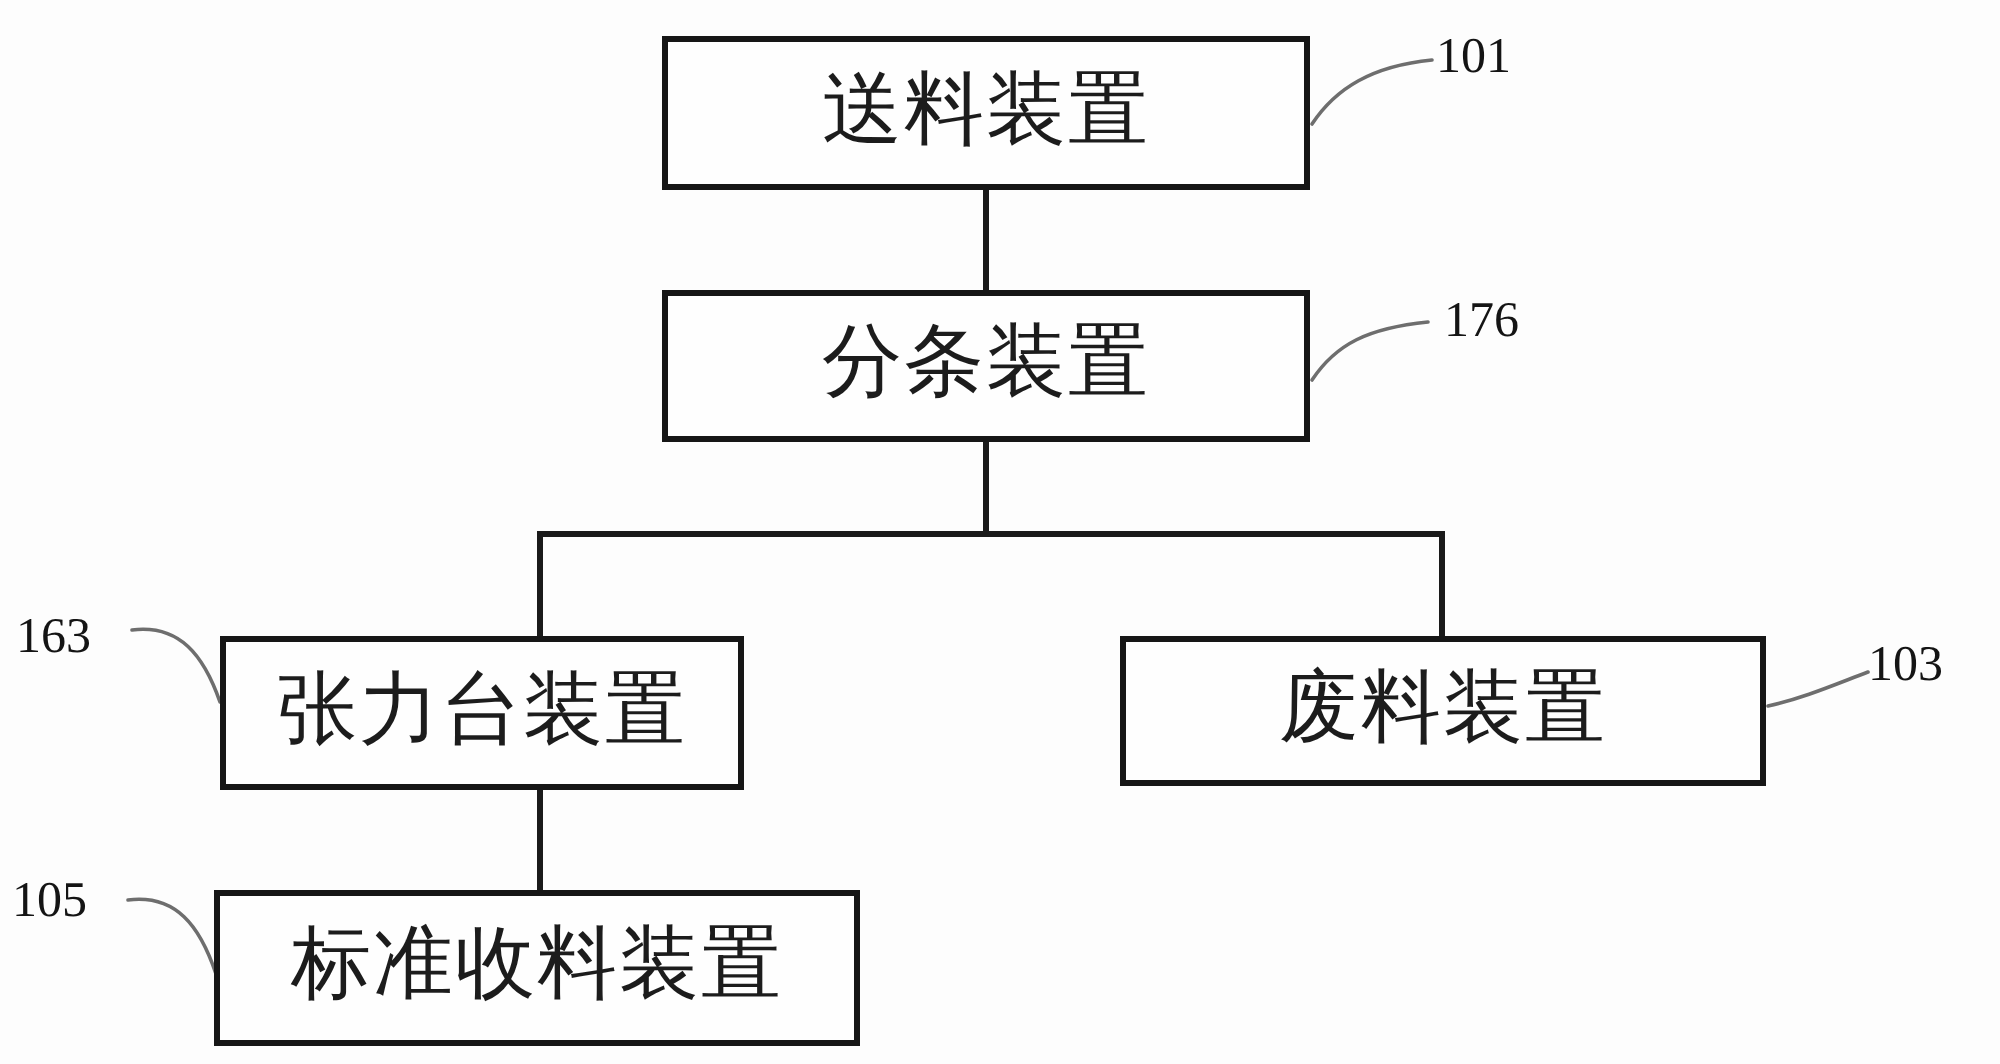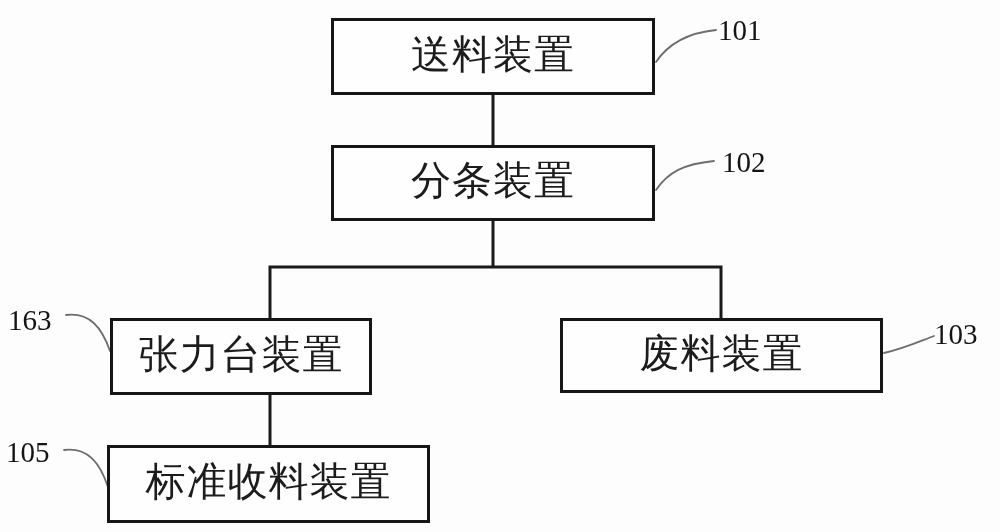--- a/index.html
+++ b/index.html
@@ -35,21 +35,21 @@
   .node-label {
     font-size: 40px;
     color: #1c1c1c;
     letter-spacing: 1px;
     white-space: nowrap;
     line-height: 1;
     padding-bottom: 4px;
   }
   .ref-label {
     position: absolute;
-    font-size: 29px;
+    font-size: 25px;
     color: #141414;
     line-height: 1;
     white-space: nowrap;
   }
   
   #node-feeding   { left: 331px; top: 18px;  width: 324px; height: 77px; }
   #node-slitting  { left: 331px; top: 145px; width: 324px; height: 76px; }
   #node-tension   { left: 110px; top: 318px; width: 262px; height: 77px; }
   #node-waste     { left: 560px; top: 318px; width: 323px; height: 75px; }
   #node-receiving { left: 107px; top: 445px; width: 323px; height: 78px; }
@@ -93,18 +93,18 @@
 
   <div class="node" id="node-receiving">
     <span class="node-label">标准收料装置</span>
   </div>
 
   <div class="node" id="node-waste">
     <span class="node-label">废料装置</span>
   </div>
 
   <span class="ref-label" id="ref-101">101</span>
-  <span class="ref-label" id="ref-102">102</span>
+  <span class="ref-label" id="ref-102">176</span>
   <span class="ref-label" id="ref-103">103</span>
   <span class="ref-label" id="ref-104">163</span>
   <span class="ref-label" id="ref-105">105</span>
 
 </div>
 
 </body></html>

